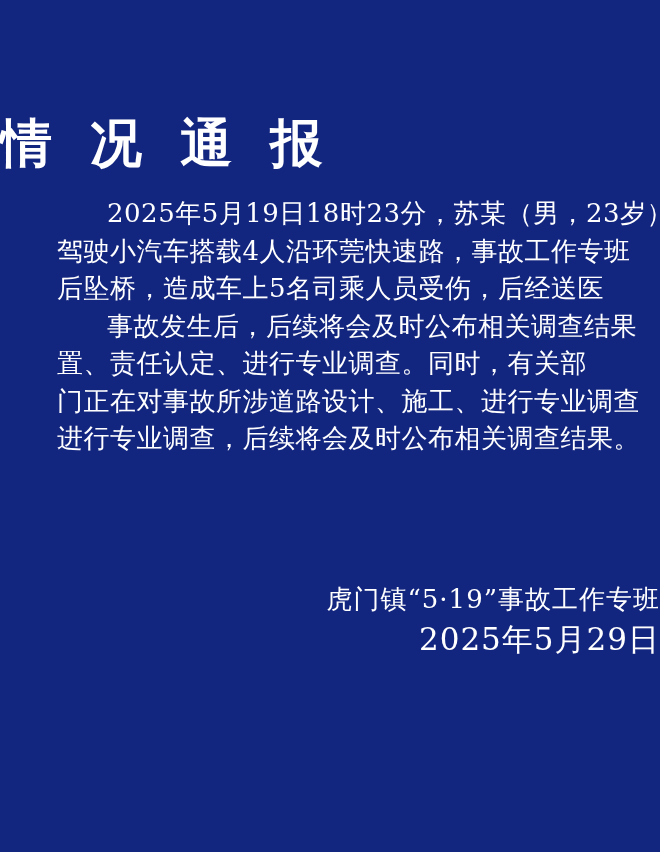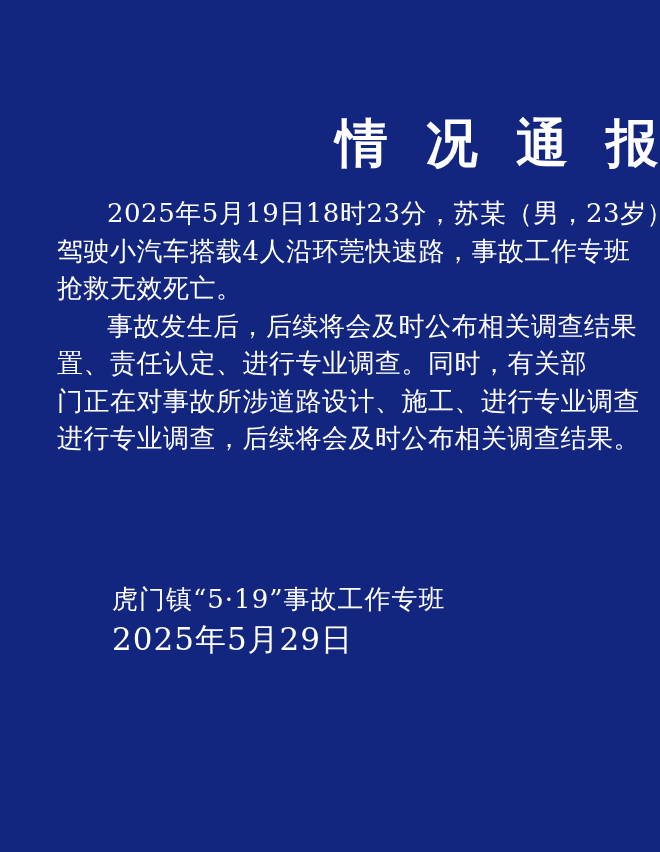--- a/index.html
+++ b/index.html
@@ -16,21 +16,21 @@
     color: #ffffff;
     font-family: "DejaVu Serif", "Liberation Serif", serif;
     -webkit-font-smoothing: antialiased;
   }
   .title {
     margin: 0;
     padding-top: 114px;
     font-size: 52px;
     line-height: 58px;
     font-weight: 900;
-    text-align: right;
+    text-align: left;
     word-spacing: 16px;
     letter-spacing: 2px;
     white-space: nowrap;
   }
   .body {
     margin: 23px 55px 0 57px;
     width: 548px;
     font-size: 26px;
     line-height: 37.5px;
     font-weight: 500;
@@ -38,21 +38,21 @@
   .body-line {
     white-space: nowrap;
     letter-spacing: 0.5px;
   }
   .body-line.first {
     text-indent: 50px;
   }
   .sign-block {
     margin-top: 121px;
     padding-left: 112px;
-    text-align: left;
+    text-align: right;
     line-height: 40px;
   }
   .sign-line {
     font-size: 26px;
     letter-spacing: 1px;
     white-space: nowrap;
   }
   .date-line {
     font-size: 31px;
     letter-spacing: 1px;
@@ -61,21 +61,21 @@
 </style>
 </head>
 <body>
 
 <div class="sheet" style="background: rgb(19, 38, 127); color: rgb(255, 255, 255);">
   <h1 class="title">情 况 通 报</h1>
 
   <div class="body">
       <div class="body-line first">2025年5月19日18时23分，苏某（男，23岁）</div>
       <div class="body-line">驾驶小汽车搭载4人沿环莞快速路，事故工作专班</div>
-      <div class="body-line">抢救无效死亡。</div>
+      <div class="body-line">后坠桥，造成车上5名司乘人员受伤，后经送医</div>
       <div class="body-line first">事故发生后，后续将会及时公布相关调查结果</div>
       <div class="body-line">置、责任认定、进行专业调查。同时，有关部</div>
       <div class="body-line">门正在对事故所涉道路设计、施工、进行专业调查</div>
       <div class="body-line">进行专业调查，后续将会及时公布相关调查结果。</div>
     </div>
 
   <div class="sign-block">
     <div class="sign-line">虎门镇“5·19”事故工作专班</div>
     <div class="date-line">2025年5月29日</div>
   </div>

